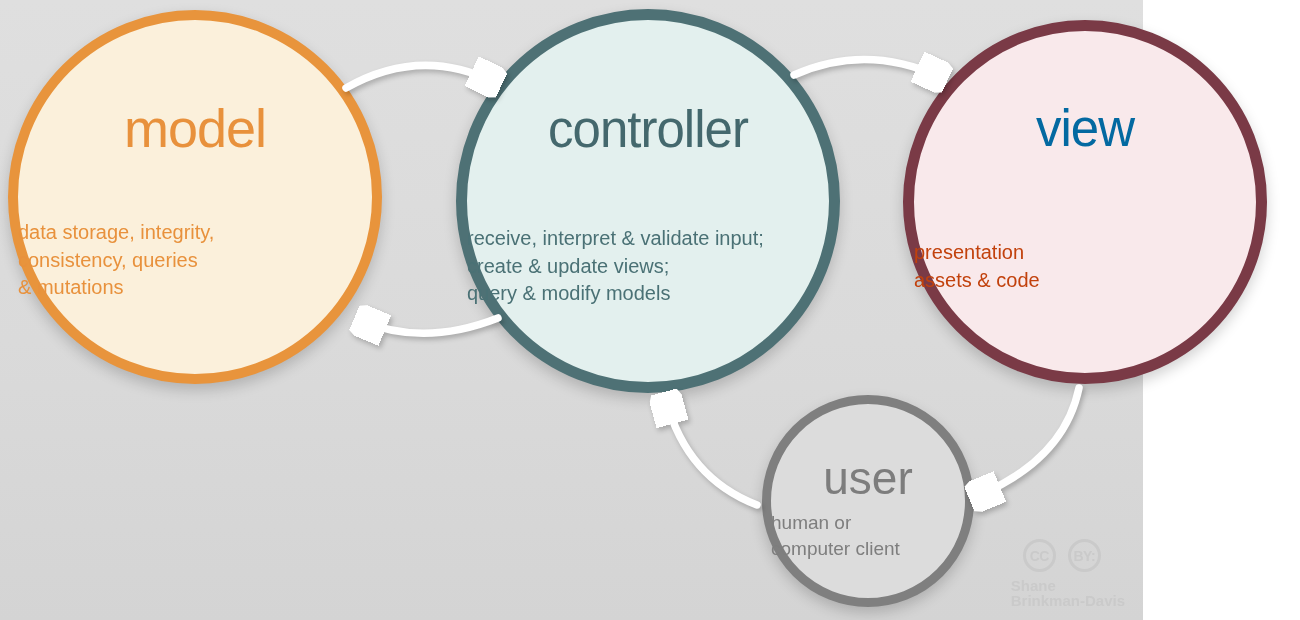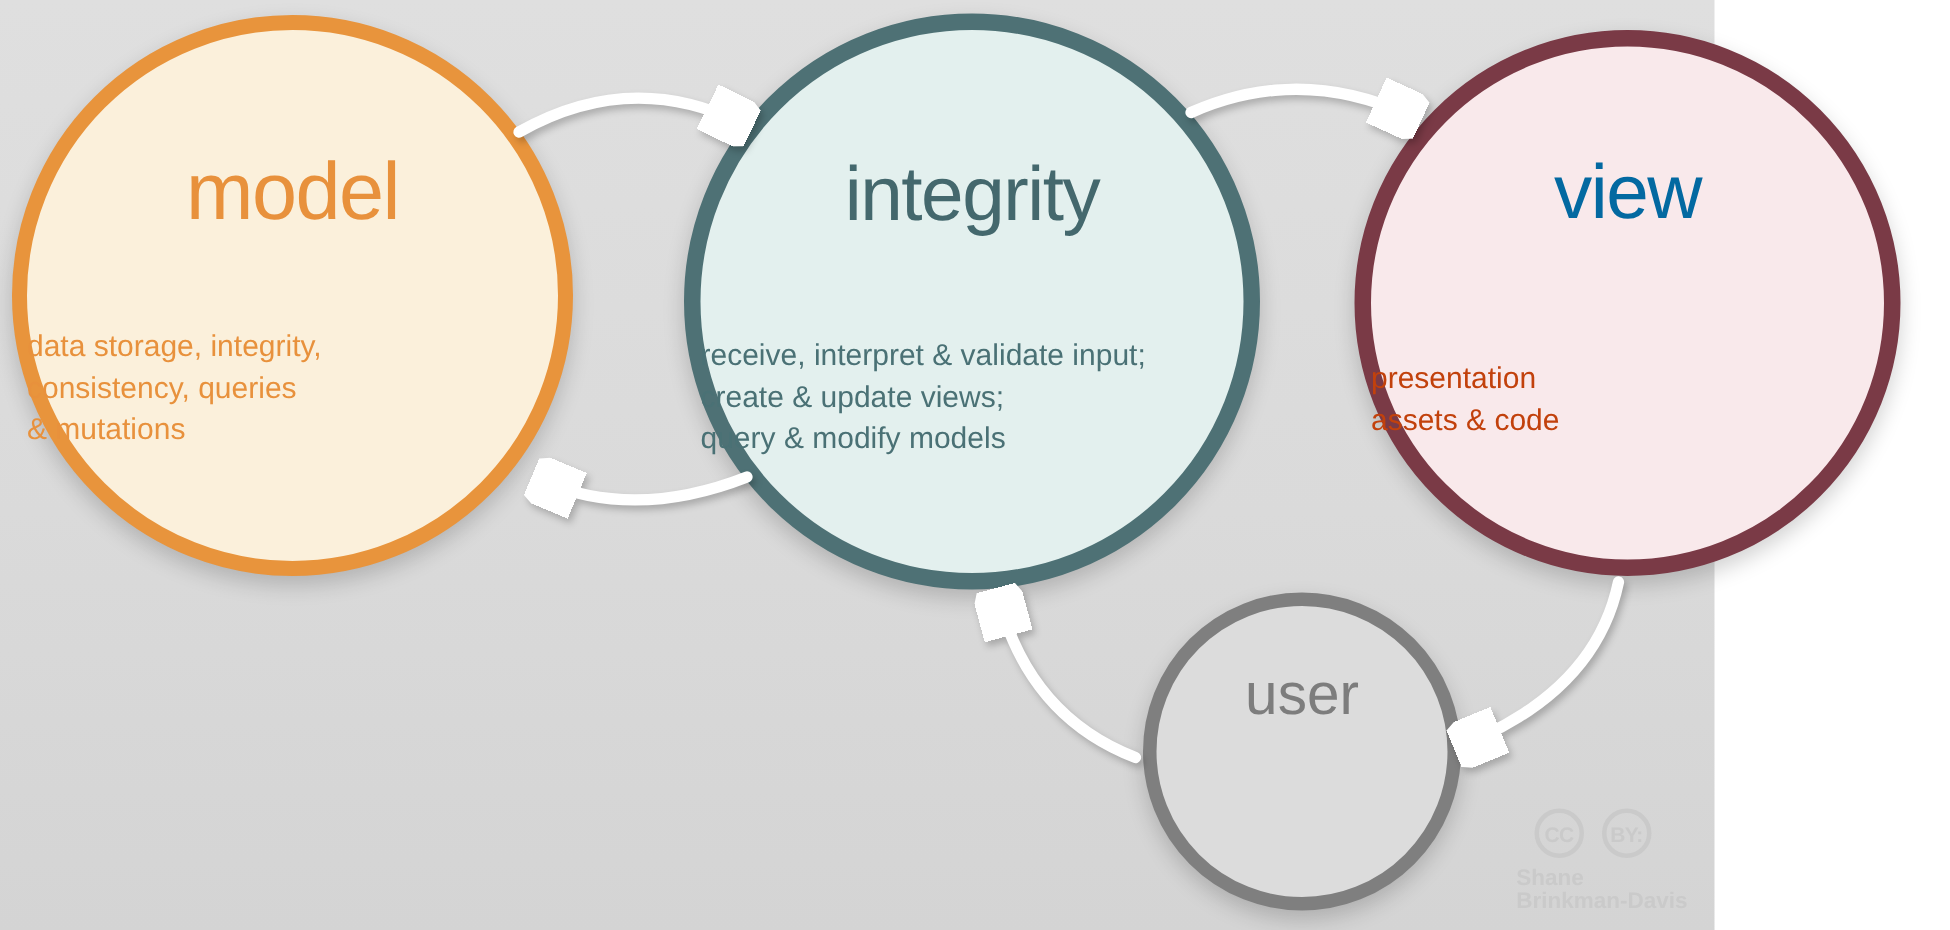--- a/index.html
+++ b/index.html
@@ -31,21 +31,21 @@
   
   .node.controller{left:456px;top:9px;width:384px;height:384px;border:11px solid #4e7175;background:#e3f0ee;}
   .controller .node-title{top:109px;font-size:51px;color:#44686d;}
   .controller .node-desc{top:246px;font-size:20px;color:#4a7175;}
   
   .node.view{left:903px;top:20px;width:364px;height:364px;border:11px solid #7a3a46;background:#f9e9eb;}
   .view .node-title{top:97px;font-size:51px;color:#0369a1;}
   .view .node-desc{top:236px;font-size:20px;color:#c2410c;}
   
   .node.user{left:762px;top:395px;width:212px;height:212px;border:9px solid #7f7f7f;background:#dcdcdc;}
-  .user .node-title{top:60px;font-size:39px;color:#7d7d7d;letter-spacing:0;}
+  .user .node-title{top:74px;font-size:46px;color:#7d7d7d;letter-spacing:0;}
   .user .node-desc{top:132px;font-size:19px;color:#7e7e7e;}
 
   .arrows{
     position:absolute;left:0;top:0;width:1300px;height:620px;
     pointer-events:none;
     filter:drop-shadow(2px 3px 2.5px rgba(0,0,0,0.22));
   }
   .arrows path{stroke:#ffffff;stroke-width:7.5;fill:none;stroke-linecap:round;}
 
   .license{
@@ -66,34 +66,36 @@
 <div class="canvas">
 
   <div class="node model">
     <div class="node-title">model</div>
     <div class="node-desc">data storage, integrity,
 consistency, queries
 &amp; mutations</div>
   </div>
 
   <div class="node controller">
-    <div class="node-title">integrity</div>
+    <div class="node-title">controller</div>
     <div class="node-desc">receive, interpret &amp; validate input;
 create &amp; update views;
 query &amp; modify models</div>
   </div>
 
   <div class="node view">
     <div class="node-title">view</div>
     <div class="node-desc">presentation
 assets &amp; code</div>
   </div>
 
   <div class="node user">
     <div class="node-title">user</div>
+    <div class="node-desc">human or
+computer client</div>
   </div>
 
   <svg class="arrows" viewBox="0 0 1300 620" xmlns="http://www.w3.org/2000/svg">
     <defs>
       <marker id="ah" viewBox="0 0 10 10" refX="7.5" refY="5" markerWidth="4.4" markerHeight="4.4" orient="auto">
         <path d="M0.8,0.6 L9.6,5 L0.8,9.4 L3.2,5 Z" fill="#ffffff" stroke="none"></path>
       </marker>
     </defs>
     <path d="M 346 88 Q 420 46 494 82" marker-end="url(#ah)"></path>
     <path d="M 794 75 Q 866 43 940 77" marker-end="url(#ah)"></path>

